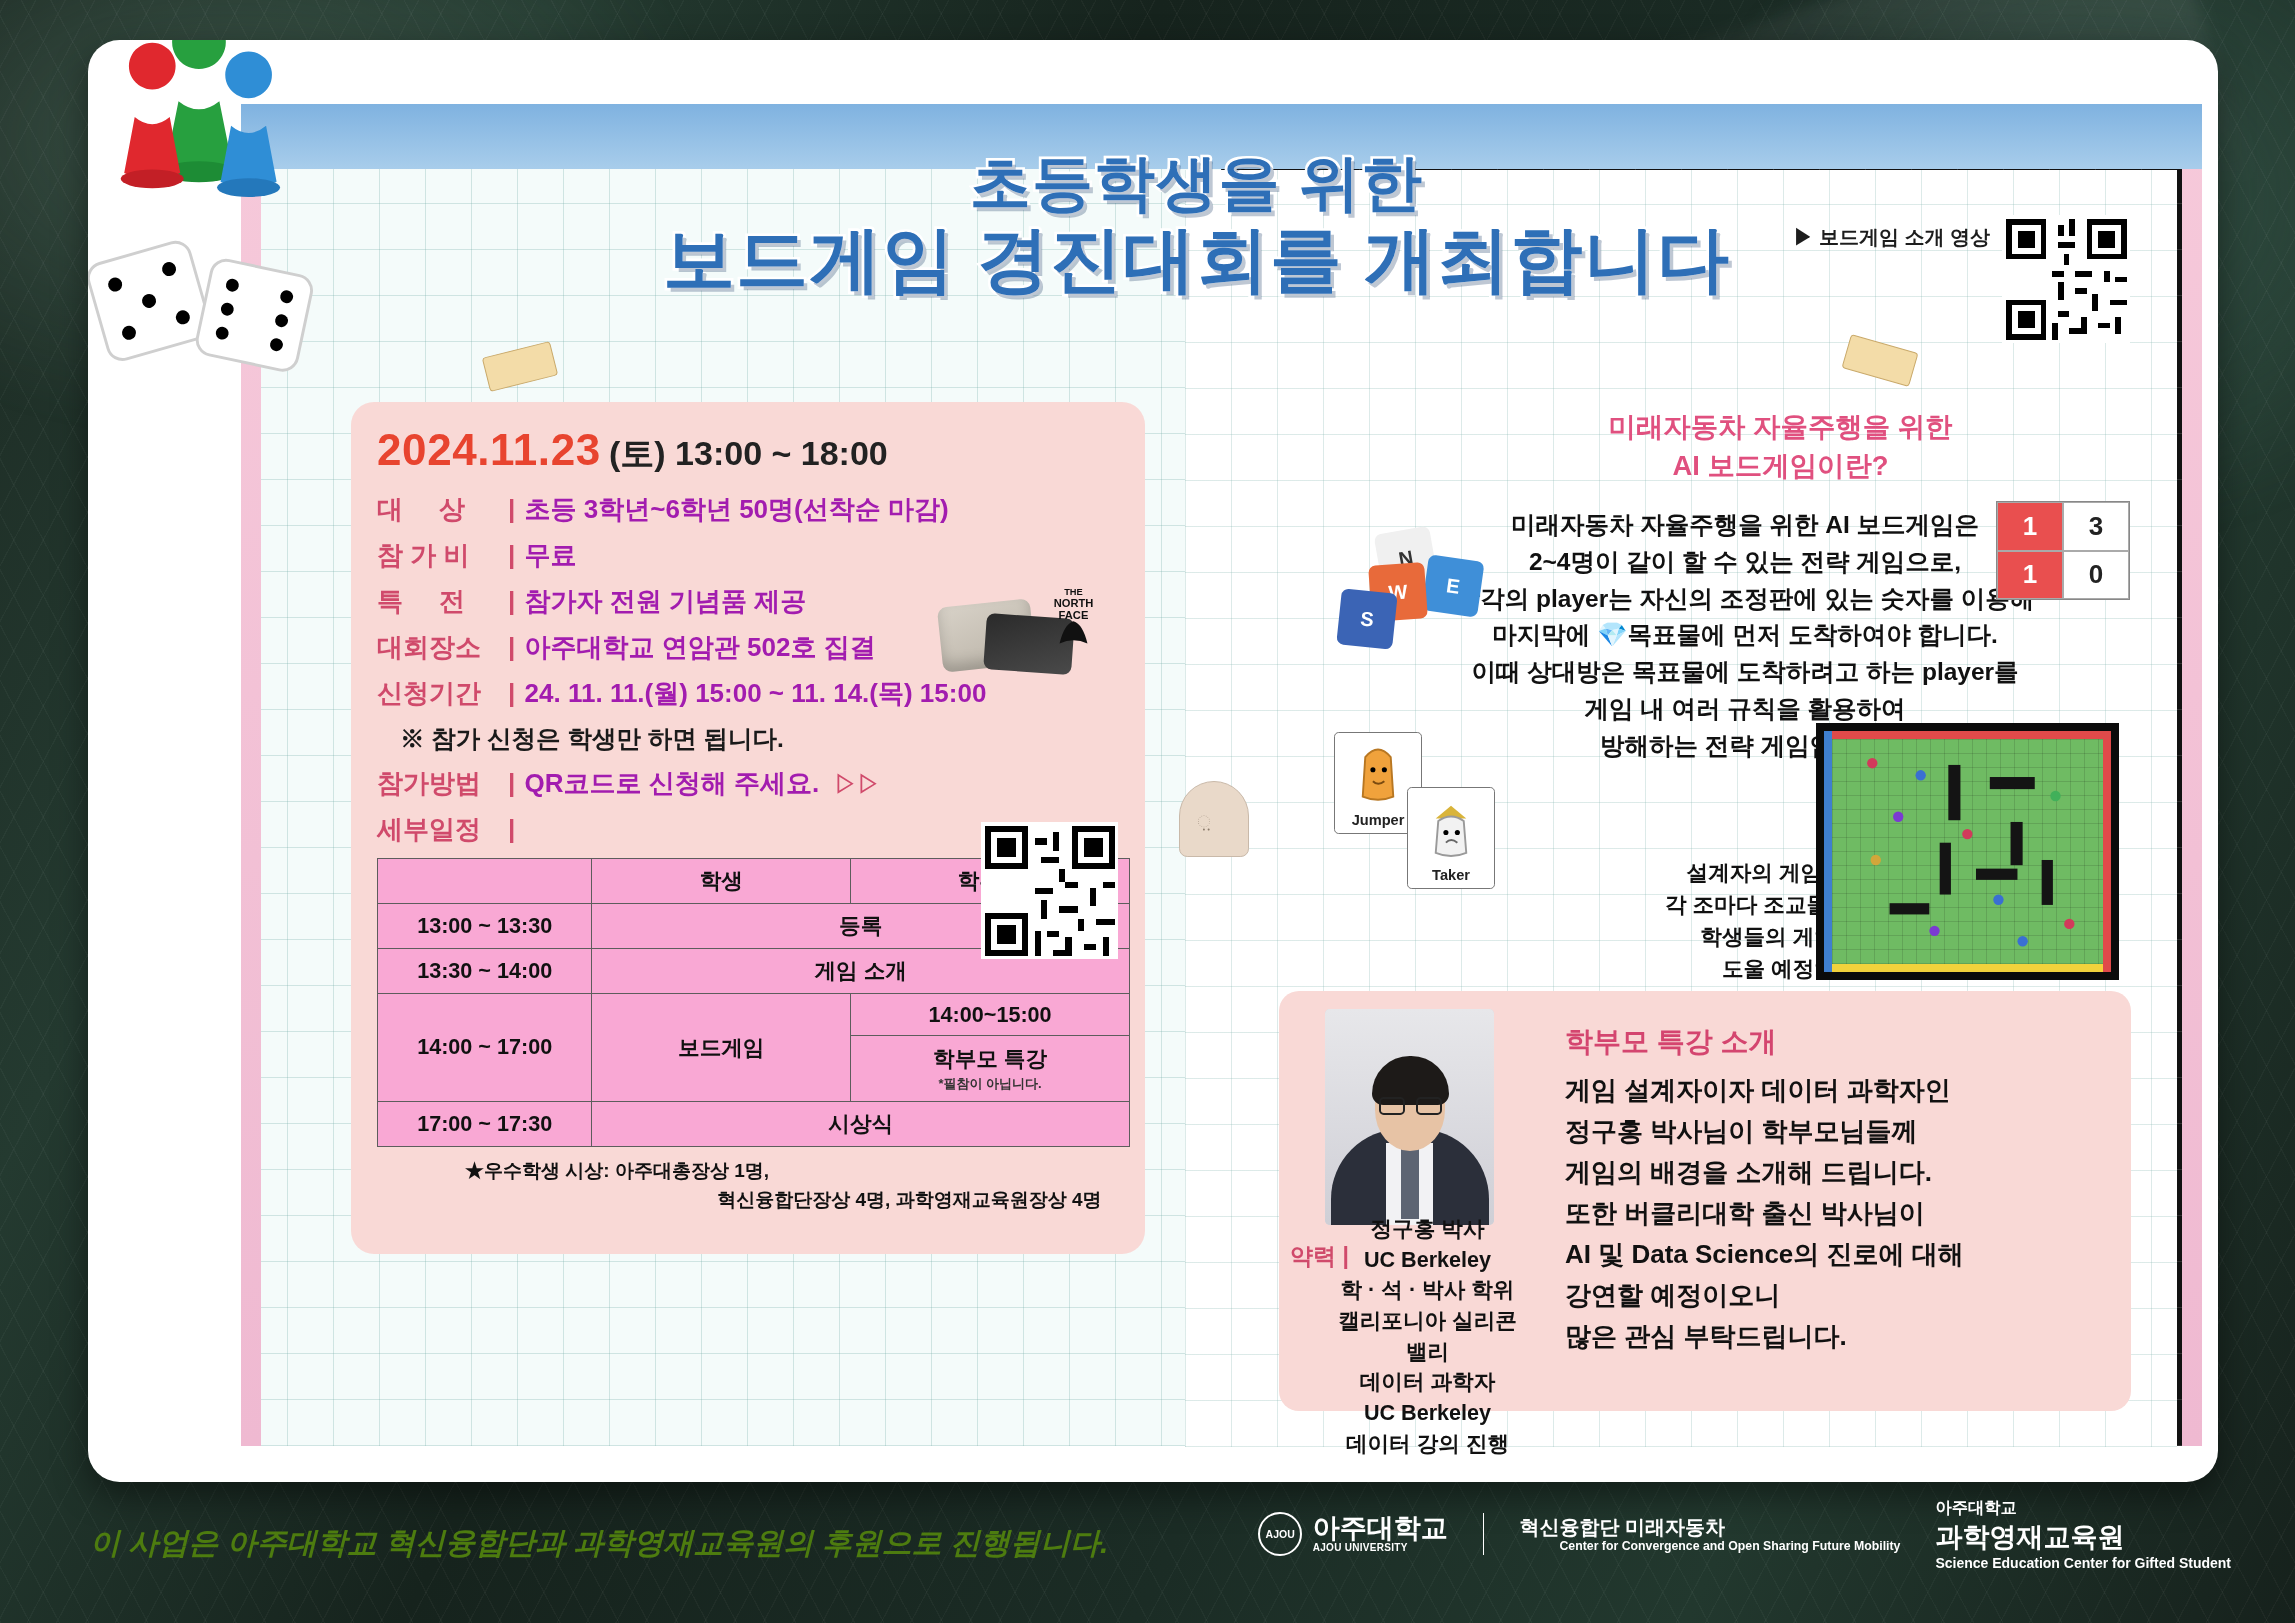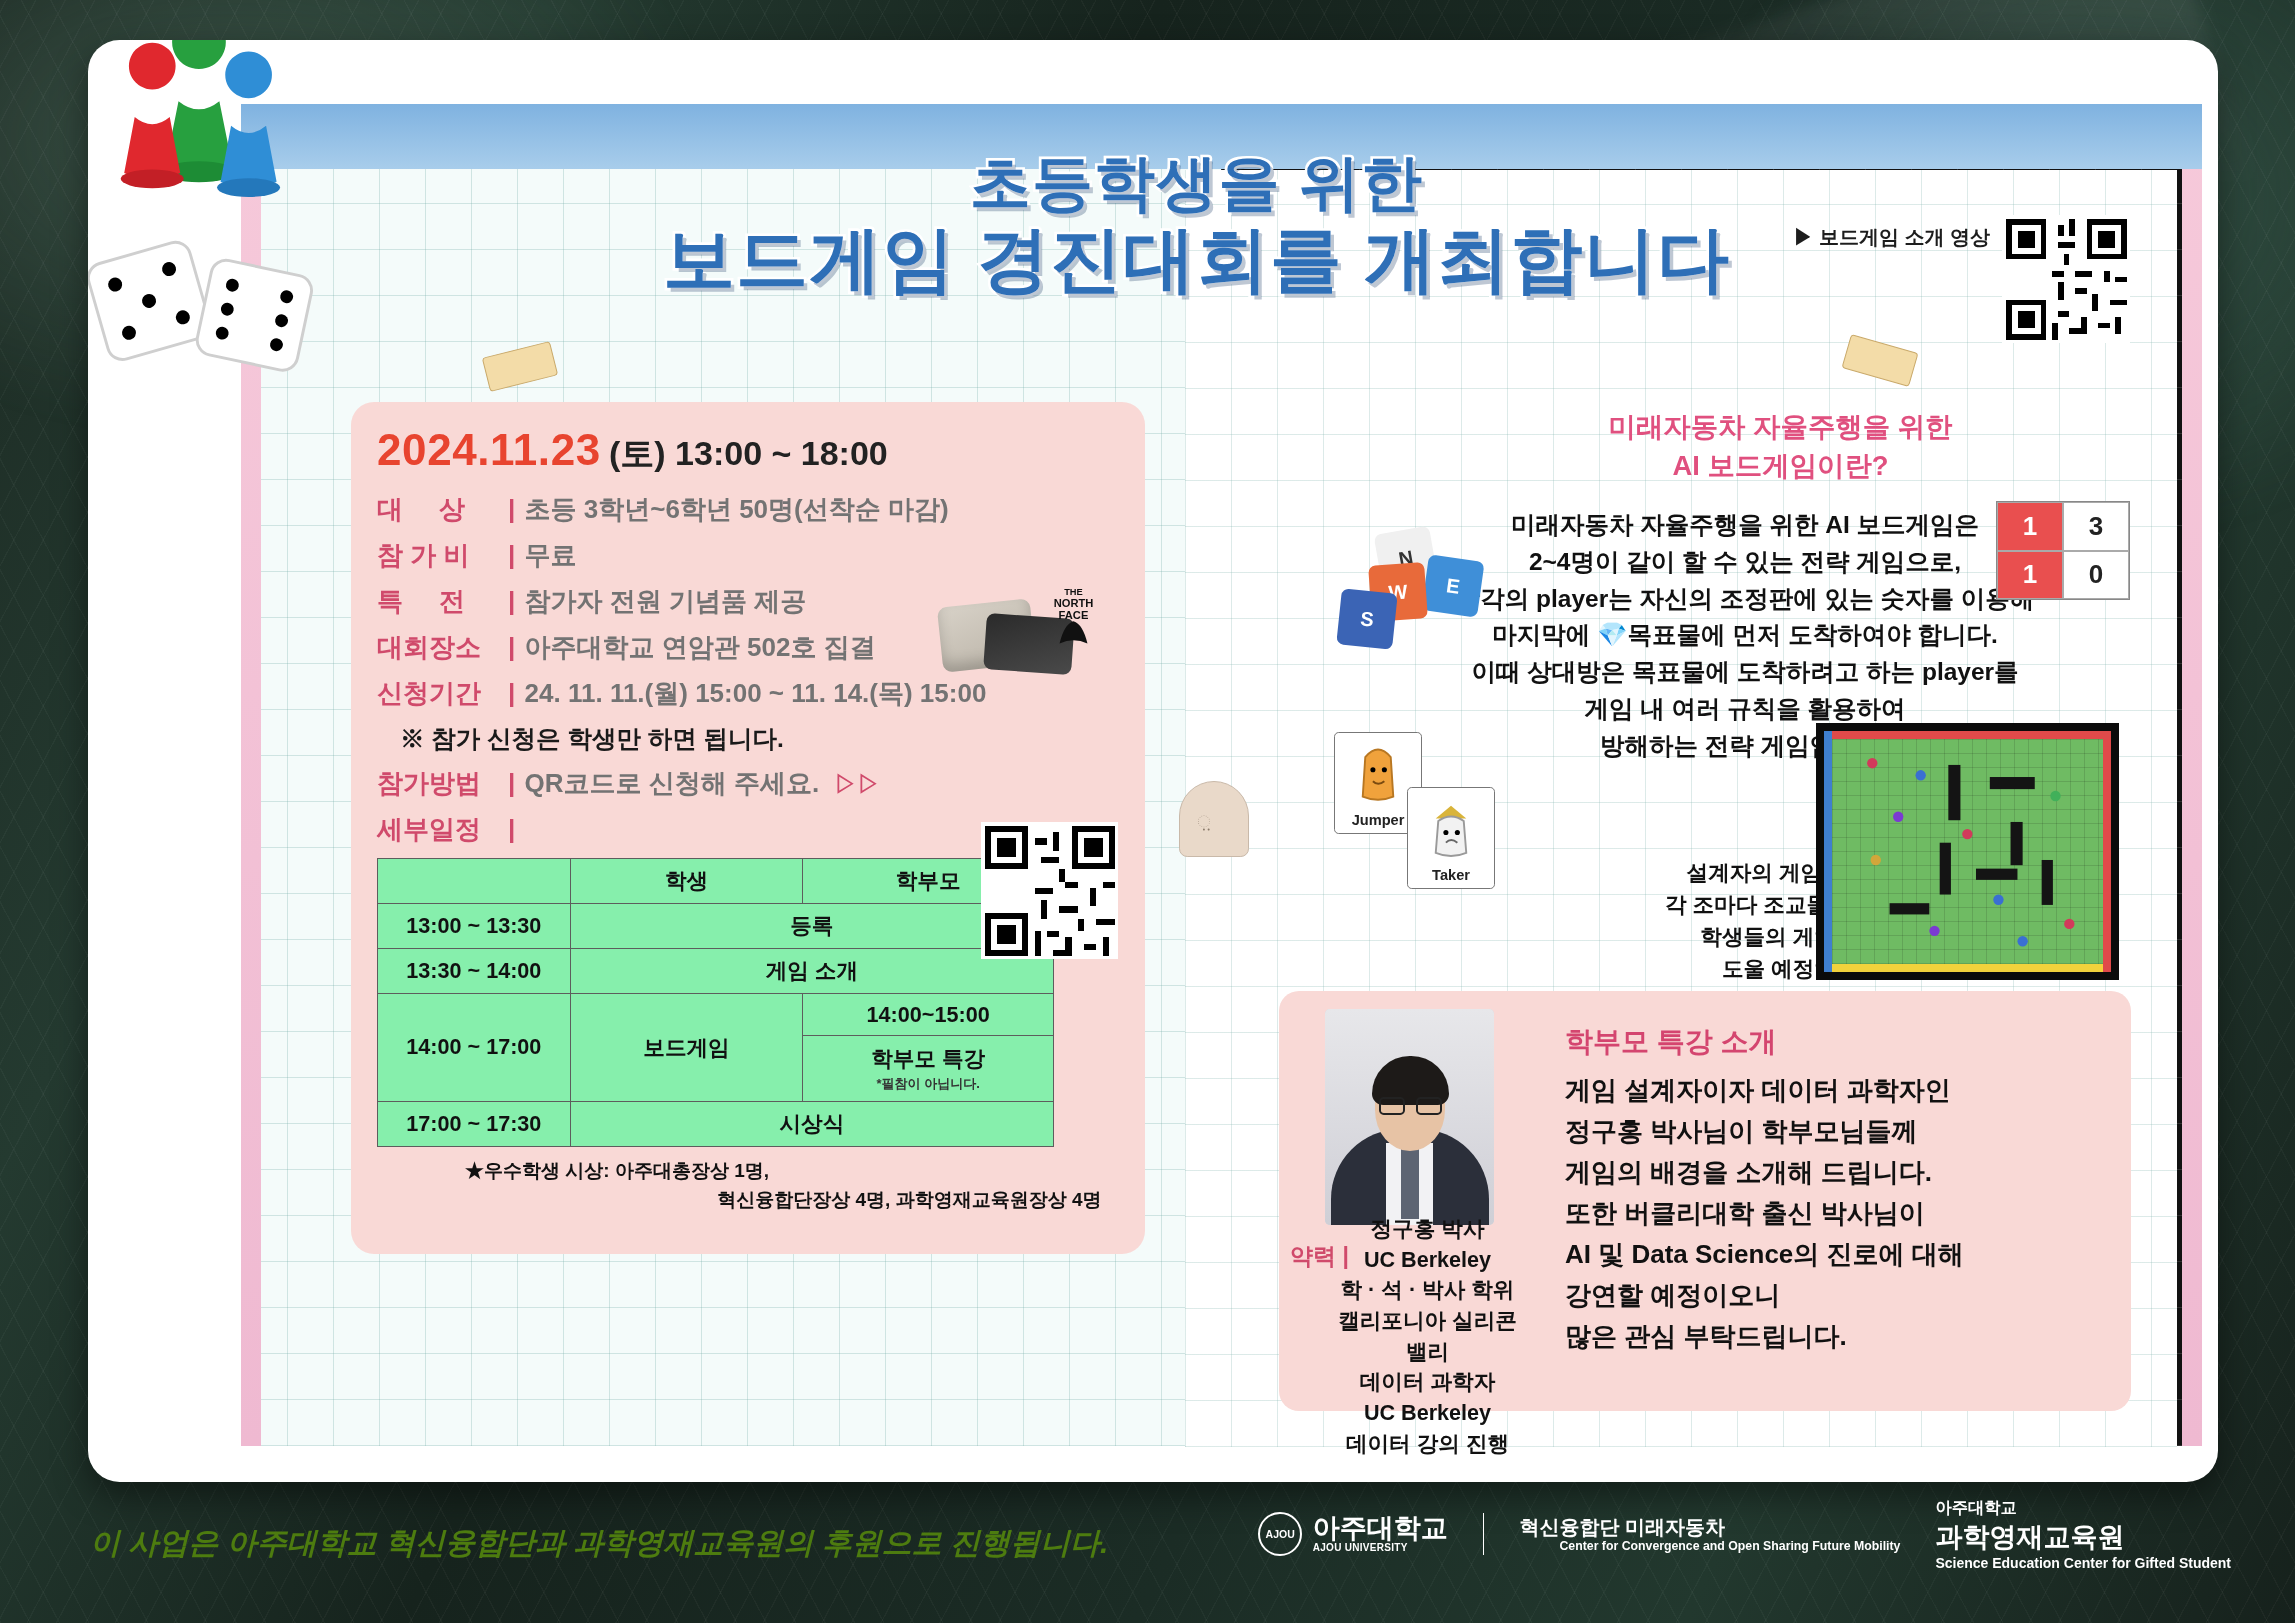--- a/index.html
+++ b/index.html
@@ -127,30 +127,30 @@
   .date-main {
     font-size: 44px; font-weight: 900; color: #e8442f; letter-spacing: 0.6px;
   }
   .date-sub { font-size: 34px; font-weight: 800; color: #222; }
 
   .info-row { display: flex; align-items: baseline; margin-bottom: 11px; font-size: 26px; }
   .info-label {
     color: #d04a6b; font-weight: 800; white-space: pre; min-width: 131px;
   }
   .info-bar { color: #d04a6b; font-weight: 800; margin: 0 9.3px 0 0; }
-  .info-value { color: #737373; font-weight: 700; }
+  .info-value { color: #a21caf; font-weight: 700; }
   .note-line { font-size: 24.5px; color: #1a1a1a; font-weight: 700; margin: 5.8px 0 10.5px 23px; }
 
   .apply-row .info-value { font-weight: 700; }
   .arrow-dd { color:#d04a6b; font-weight: 900; margin-left: 15px; font-size: 23px; }
 
   
   .sched {
-    margin-top: 10.5px; width: 677px; border-collapse: collapse;
-    background: #86efac; font-size: 21.6px; color: #111;
+    margin-top: 10.5px; width: 753px; border-collapse: collapse;
+    background: #f9a8d4; font-size: 21.6px; color: #111;
   }
   .sched th, .sched td {
     border: 1.8px solid #5d5d5d; text-align: center; padding: 7.6px 3.5px; font-weight: 700;
   }
   .sched th { font-weight: 800; }
   .sched .tall { padding: 15px 3.5px; }
   .sched small { display:block; font-size: 13px; font-weight: 700; color:#333; margin-top:2.3px;}
 
   .award-note {
     margin-top: 10.5px; font-size: 19px; color: #111; font-weight: 700; line-height: 1.5; text-align: right;

